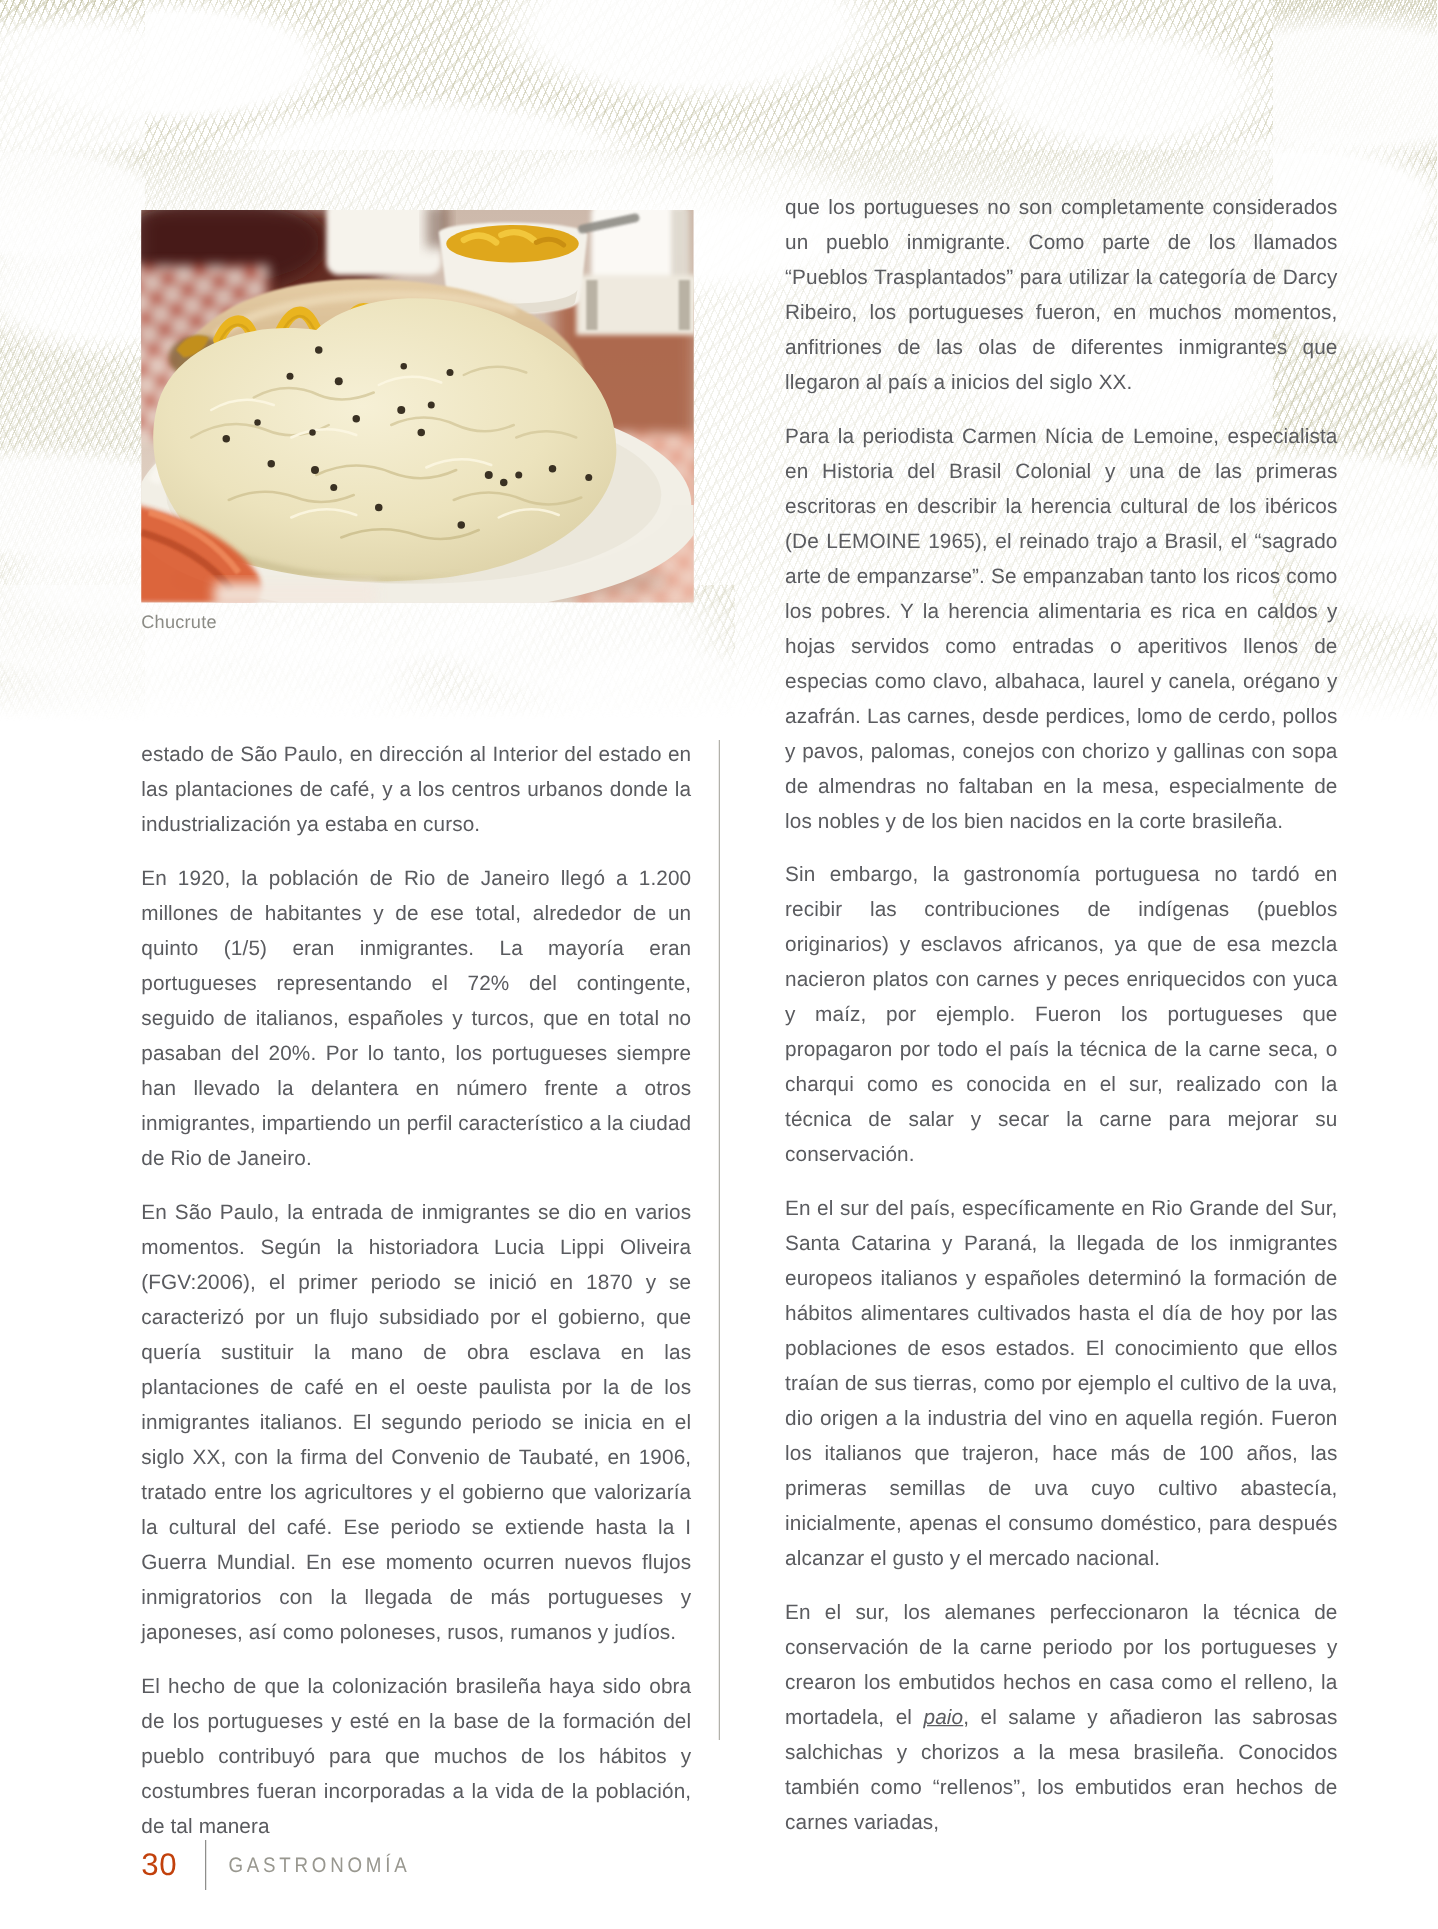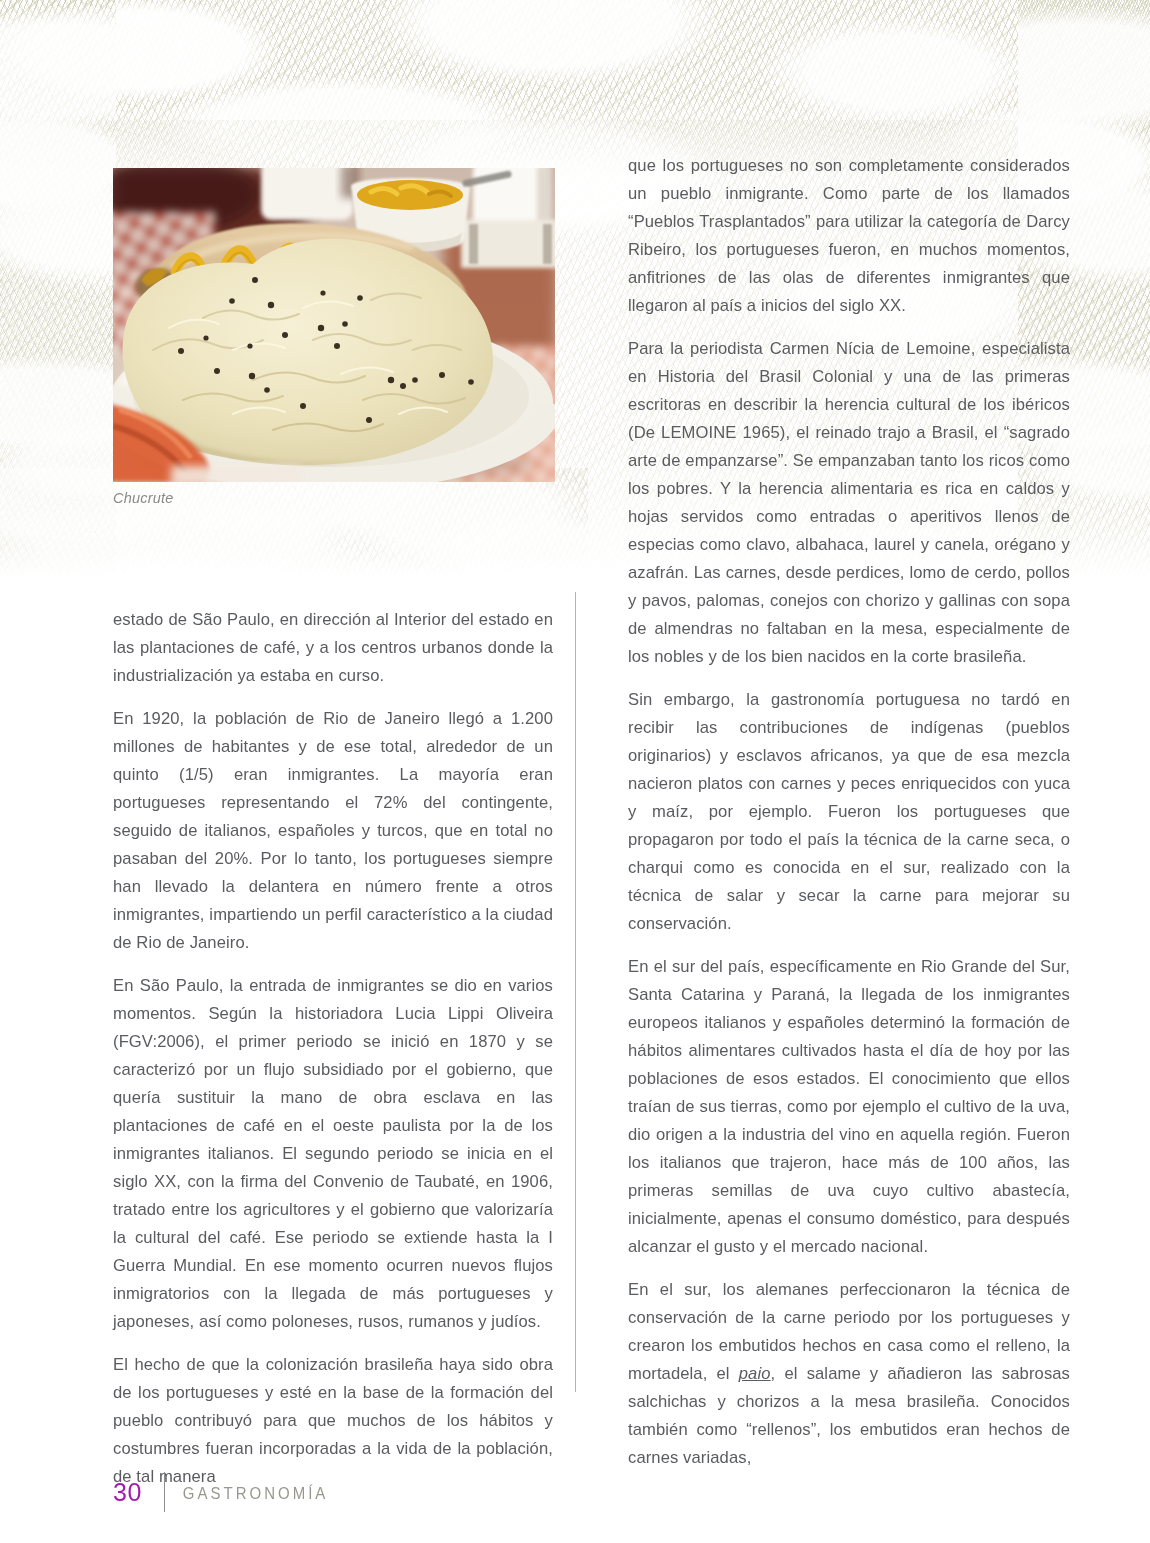--- a/index.html
+++ b/index.html
@@ -37,36 +37,36 @@
     -webkit-mask-image:linear-gradient(to bottom,#000 0 75%,transparent 100%);
             mask-image:linear-gradient(to bottom,#000 0 75%,transparent 100%);}
   .tex-caption{top:468px;left:0;width:588px;height:108px;opacity:.6;
     -webkit-mask-image:linear-gradient(to bottom,#000 0 55%,transparent 100%);
             mask-image:linear-gradient(to bottom,#000 0 55%,transparent 100%);}
 
   
   .photo-wrap{position:absolute;left:113px;top:168px;width:442px;height:314px;}
   .photo-wrap svg{display:block;width:442px;height:314px;}
   .photo-caption{
-    position:absolute;left:113px;top:490px;font-size:14.5px;color:#8b8b85;letter-spacing:.2px;font-style:italic;
+    position:absolute;left:113px;top:490px;font-size:14.5px;color:#8b8b85;letter-spacing:.2px;
   }
 
   
   .col{position:absolute;width:442px;font-size:16.6px;line-height:28px;color:#5a5b5f;
        text-align:justify;letter-spacing:.1px;}
   .col p{margin:0 0 15px 0;}
   .col p:last-child{margin-bottom:0;}
   .col em{font-style:italic;text-decoration:underline;}
-  .col-left{left:113px;top:590px;width:440px;margin-top:16px;}
+  .col-left{left:113px;top:590px;width:440px;}
   .col-right{left:628px;top:152px;}
   .col-divider{position:absolute;left:575px;top:592px;width:1px;height:800px;background:#b2b1aa;}
 
   
   .footer{position:absolute;left:113px;top:1472px;display:flex;align-items:center;}
-  .footer .pageno{font-size:25px;color:#a21caf;letter-spacing:.5px;}
+  .footer .pageno{font-size:25px;color:#c2410c;letter-spacing:.5px;}
   .footer .rule{width:1px;height:40px;background:#8e8e8c;margin:0 18px 0 22px;}
   .footer .section{font-size:15px;color:#98978f;letter-spacing:3px;text-transform:uppercase;
                    transform:scaleY(1.12);transform-origin:center;}
 </style>
 </head>
 <body>
 
 <div class="page">
 
   <div class="tex tex-top"></div>

